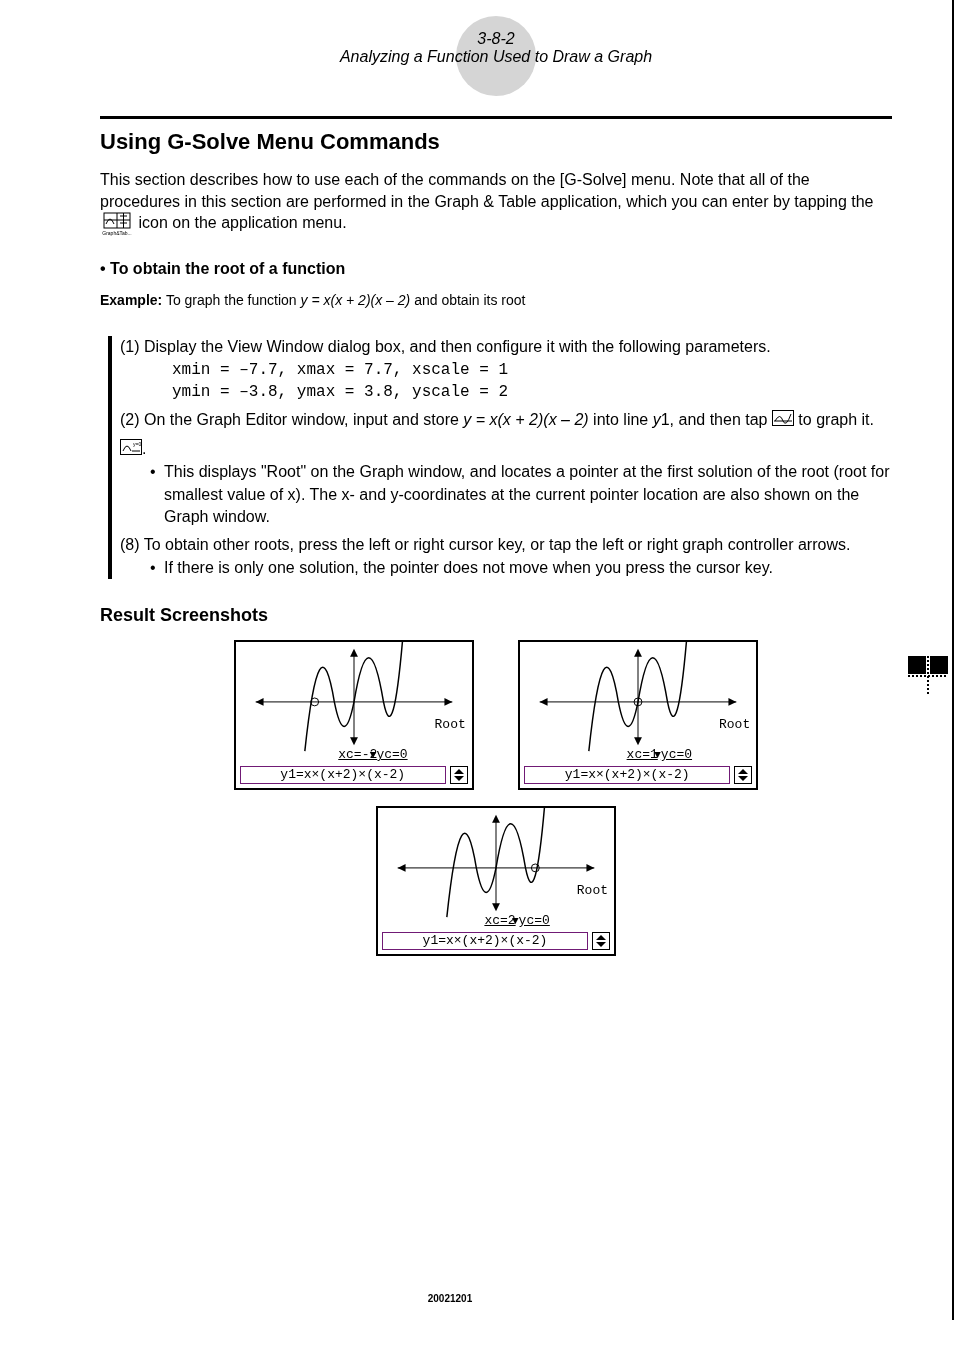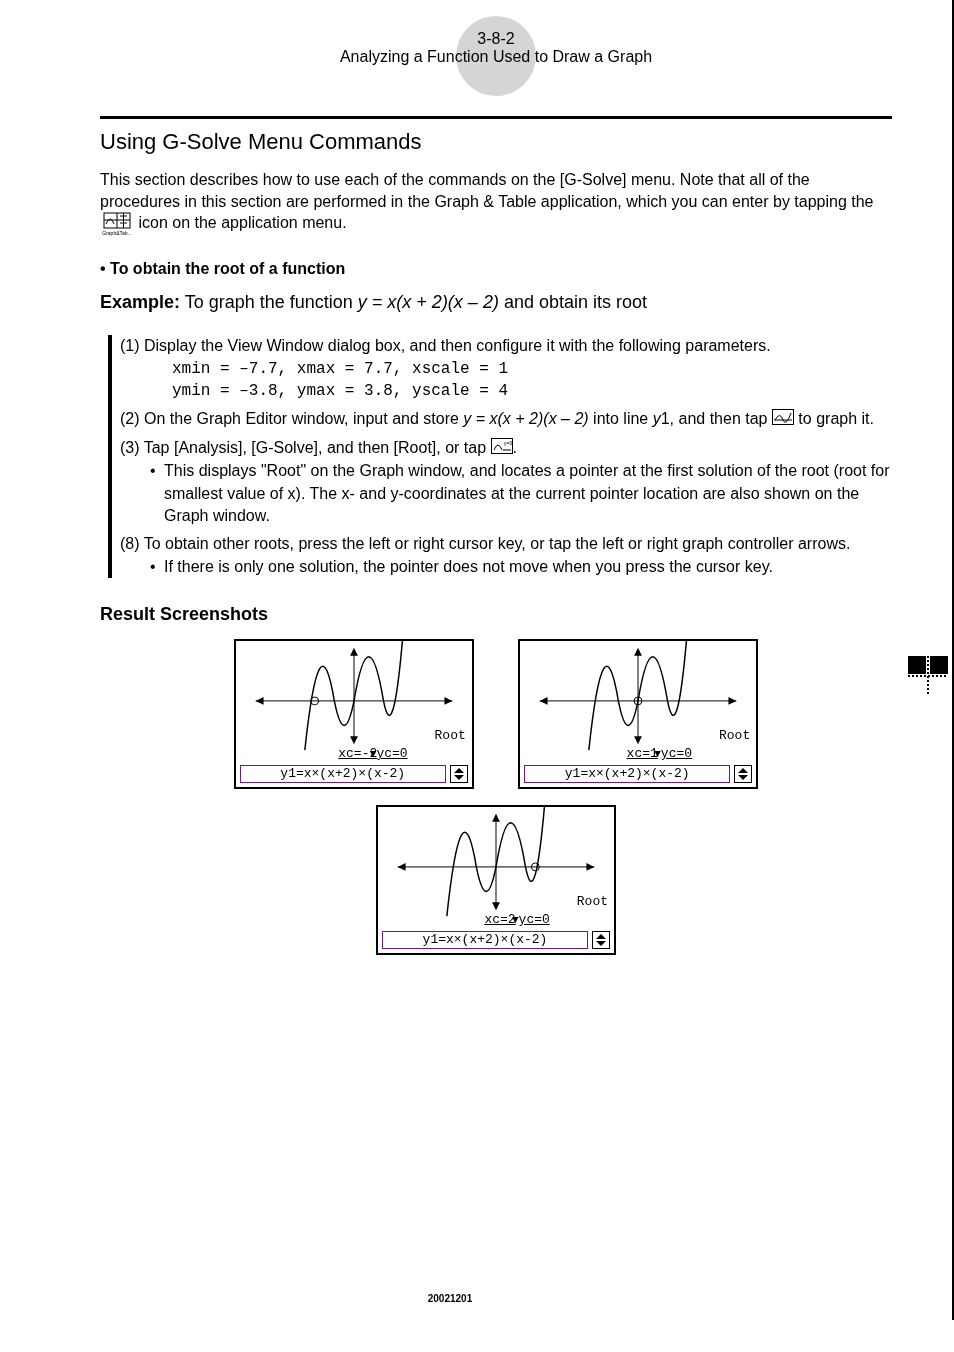--- a/index.html
+++ b/index.html
@@ -12,42 +12,43 @@
     color: #000;
   }
   .page {
     padding: 30px 60px 20px 100px;
     border-right: 2px solid #000;
     height: 1320px;
     position: relative;
   }
   .topcap {
     text-align: center;
+    font-style: italic;
     font-size: 16px;
     position: relative;
     margin-bottom: 50px;
   }
   .topcap .circle {
     position: absolute;
     width: 80px; height: 80px;
     background: #d5d5d5;
     border-radius: 50%;
     left: 50%;
     top: -14px;
     transform: translateX(-50%);
     z-index: 0;
   }
   .topcap .txt { position: relative; z-index: 1; }
   .sectnum { display:block; }
   .secttitle { display:block; }
   hr.bar { border: none; border-top: 3px solid #000; margin-bottom: 10px; }
-  h2 { font-size: 22px; font-weight: normal; margin-bottom: 14px; }
+  h2 { font-size: 22px; font-weight: bold; margin-bottom: 14px; }
   .para { font-size: 16px; line-height: 1.35; margin-bottom: 24px; }
   .sub { font-weight: bold; font-size: 16px; margin-bottom: 14px; }
-  .example { font-size: 18px; margin-bottom: 22px; }
+  .example { font-size: 14px; margin-bottom: 28px; }
   .example .lbl { font-weight: bold; }
   .it { font-style: italic; }
   .steps { border-left: 4px solid #000; padding-left: 8px; margin-left: 8px; font-size: 16px; line-height: 1.4; }
   .step { margin-bottom: 6px; }
   .bullet { padding-left: 44px; position: relative; }
   .bullet::before { content: "•"; position: absolute; left: 30px; }
   .params { padding-left: 52px; font-family: Liberation Mono, monospace; }
   .iconbox { display:inline-block; vertical-align: middle; }
   .gt-icon svg { vertical-align: middle; }
   .screens-title { font-weight: bold; font-size: 18px; margin: 26px 0 14px 0; }
@@ -56,21 +57,21 @@
     display: inline-block;
     border: 2px solid #000;
     width: 240px; height: 150px;
     margin: 0 20px;
     position: relative;
     font-family: "Courier New", monospace;
     font-size: 13px;
     vertical-align: top;
   }
   .screen .plot { position: absolute; left:0; top:0; width:100%; height:110px; }
-  .screen .label-root { position:absolute; right:6px; bottom:44px; font-family:"Courier New",monospace; }
+  .screen .label-root { position:absolute; right:6px; bottom:56px; font-family:"Courier New",monospace; }
   .screen .coords { position:absolute; left:4px; bottom:26px; width:100%; }
   .screen .coords .yc { position:absolute; left:130px; }
   .screen .funcbar {
     position:absolute; left:4px; bottom:4px; right:26px;
     border:1px solid #701a75; padding:0 2px; height:18px; line-height:16px;
   }
   .screen .scrollbit {
     position:absolute; right:4px; bottom:4px; width:18px; height:18px;
     border:1px solid #000;
   }
@@ -119,34 +120,34 @@
   <p class="sub">• To obtain the root of a function</p>
 
   <p class="example">
     <span class="lbl">Example:</span><span>  To graph the function </span><span class="it">y = x(x + 2)(x – 2)</span><span> and obtain its root</span>
   </p>
 
   <div class="steps">
     <div class="step">
       <div>(1) Display the View Window dialog box, and then configure it with the following parameters.</div>
       <div class="params">xmin = –7.7,    xmax = 7.7,    xscale = 1</div>
-      <div class="params">ymin = –3.8,    ymax = 3.8,    yscale = 4</div>
+      <div class="params">ymin = –3.8,    ymax = 3.8,    yscale = 2</div>
     </div>
     <div class="step">
       <div>
         <span>(2) On the Graph Editor window, input and store </span><span class="it">y = x(x + 2)(x – 2)</span><span> into line </span><span class="it">y</span><span>1, and then tap </span><span class="iconbox"><svg width="22" height="16" viewBox="0 0 22 16">
               <rect x="0.5" y="0.5" width="21" height="15" fill="#fff" stroke="#000"></rect>
               <line x1="2" y1="11" x2="20" y2="11" stroke="#000"></line>
               <path d="M3 11 Q8 2 11 11 Q14 18 19 4" fill="none" stroke="#000"></path>
             </svg></span><span> to graph it.</span>
       </div>
     </div>
     <div class="step">
       <div>
-        <span>(3) Tap [Analysis], [G-Solve], and then [Root], or tap </span><span class="iconbox"><svg width="22" height="16" viewBox="0 0 22 16">
+        <span class="iconbox"><svg width="22" height="16" viewBox="0 0 22 16">
               <rect x="0.5" y="0.5" width="21" height="15" fill="#fff" stroke="#000"></rect>
               <path d="M3 12 Q7 2 11 12" fill="none" stroke="#000"></path>
               <text x="13" y="7" font-size="5">y=0</text>
               <line x1="12" y1="12" x2="20" y2="12" stroke="#000"></line>
             </svg></span><span>.</span>
       </div>
       <div class="bullet">
         <span>This displays "Root" on the Graph window, and locates a pointer at the first solution of the root (root for smallest value of x). The x- and y-coordinates at the current pointer location are also shown on the Graph window.</span>
       </div>
     </div>

